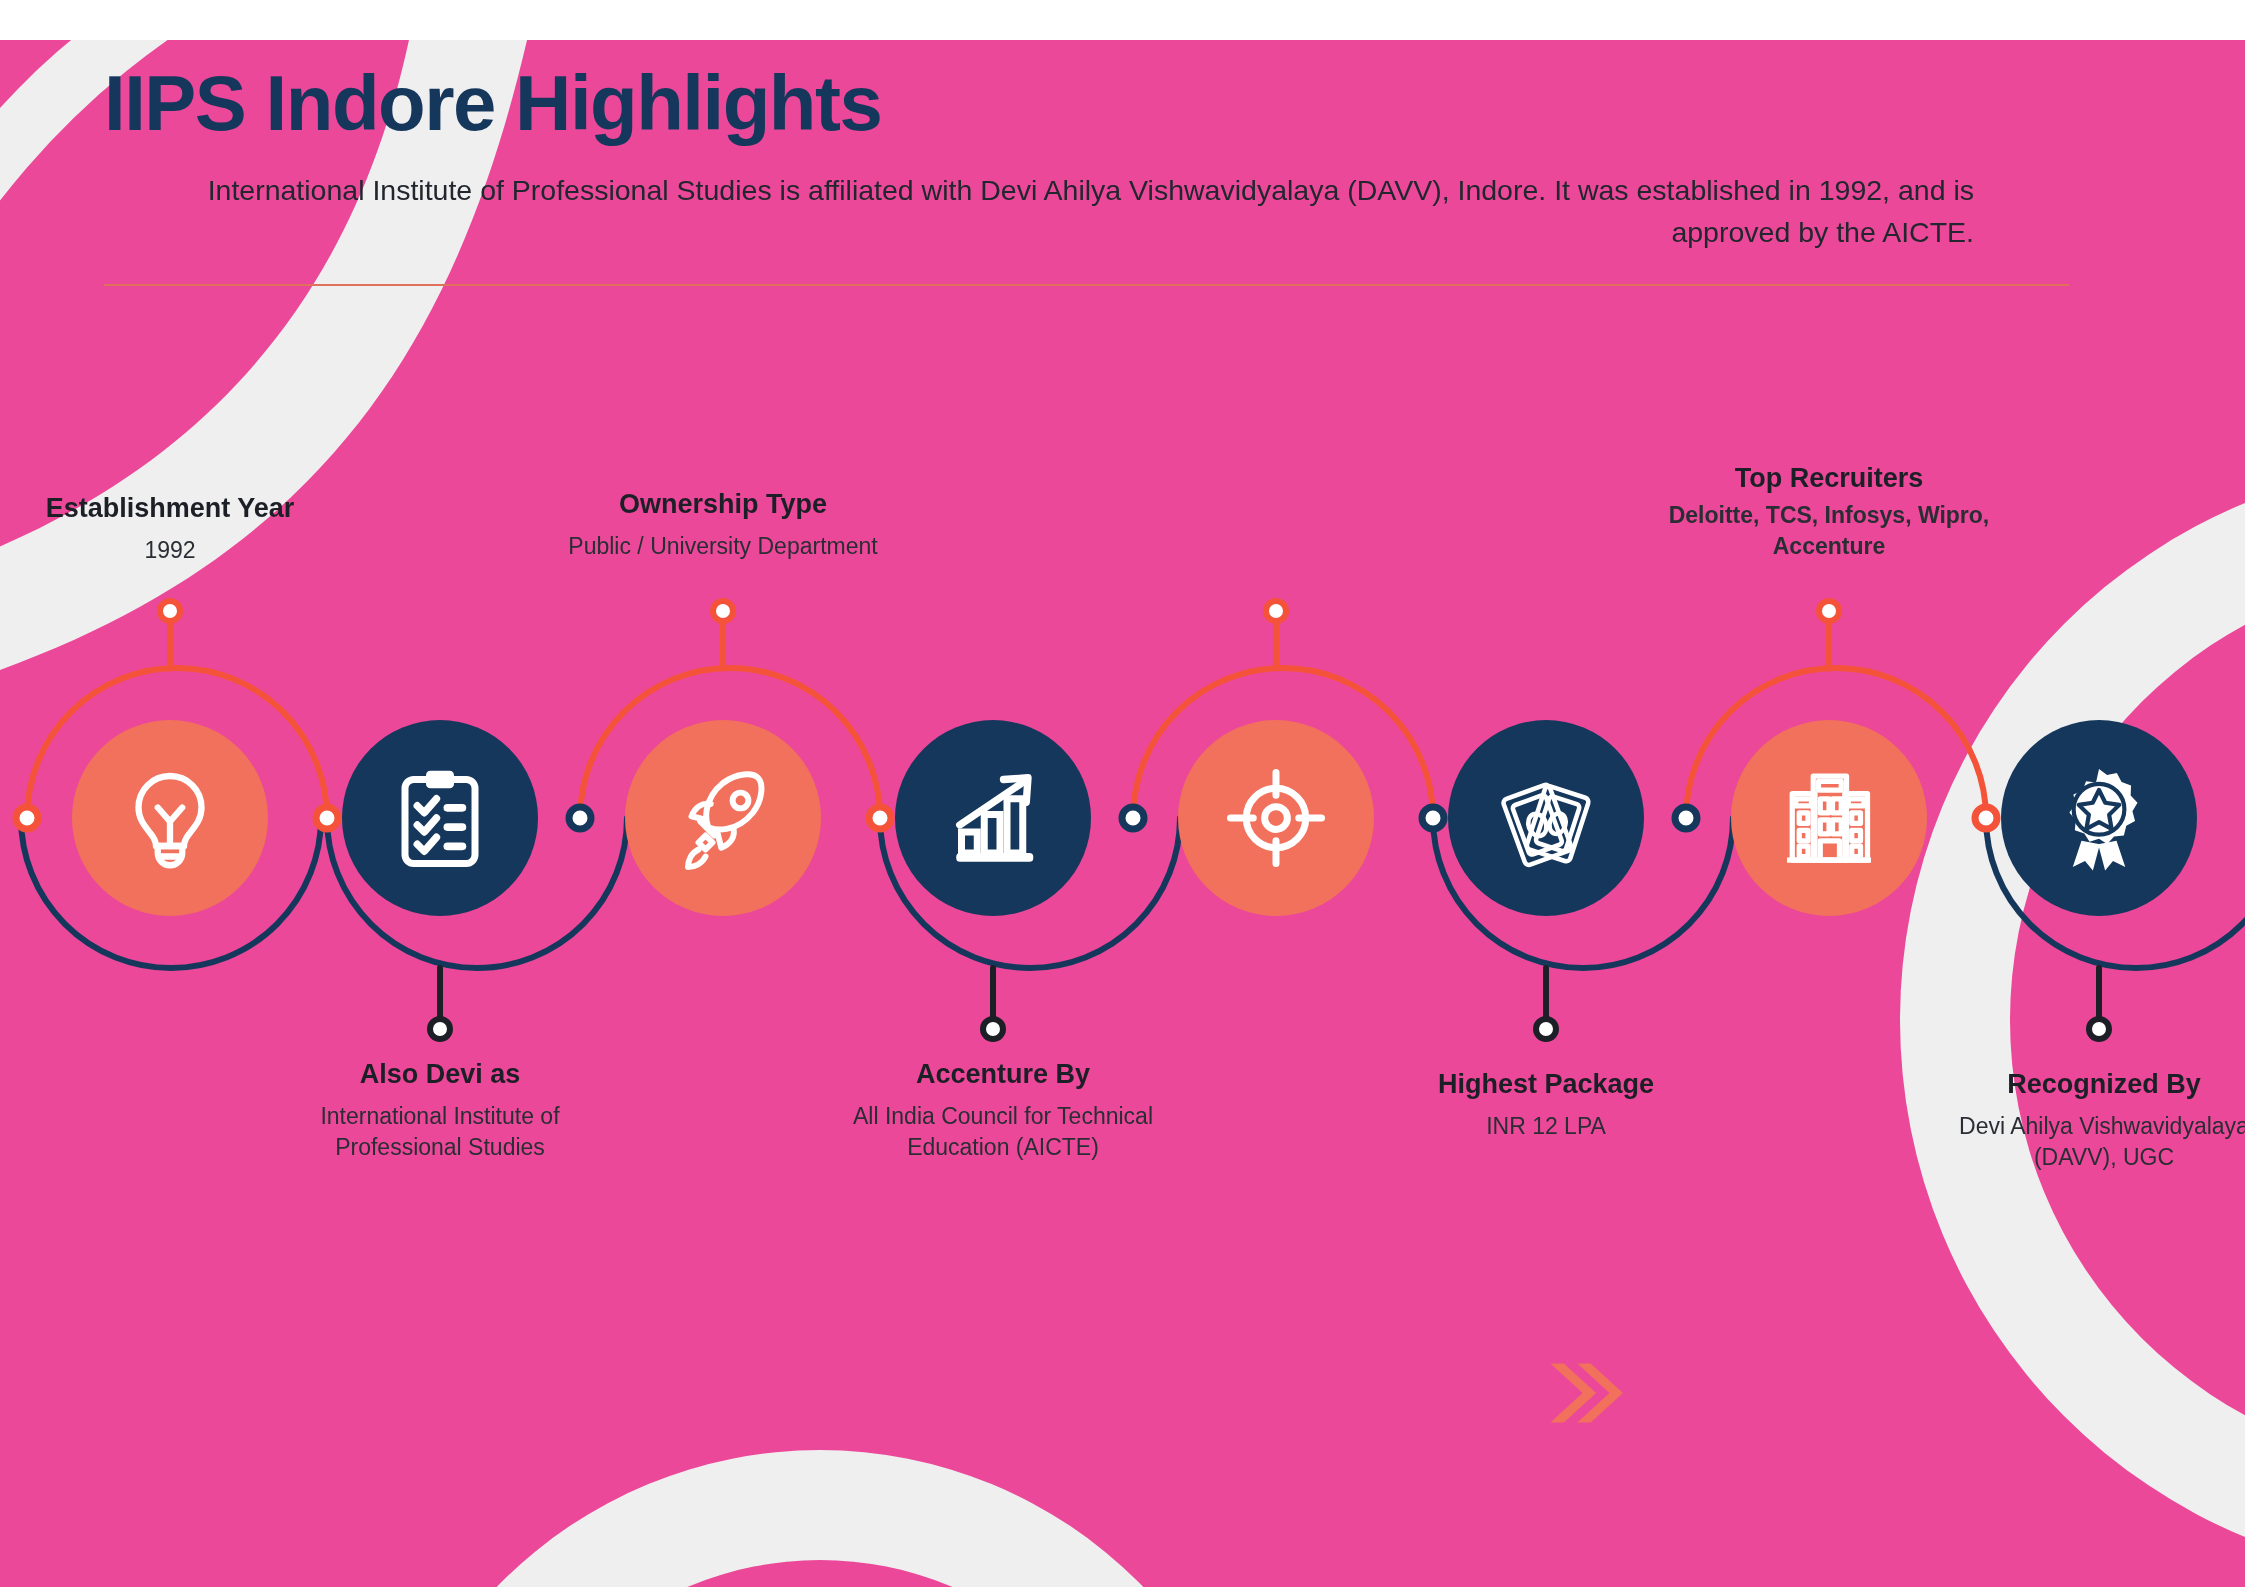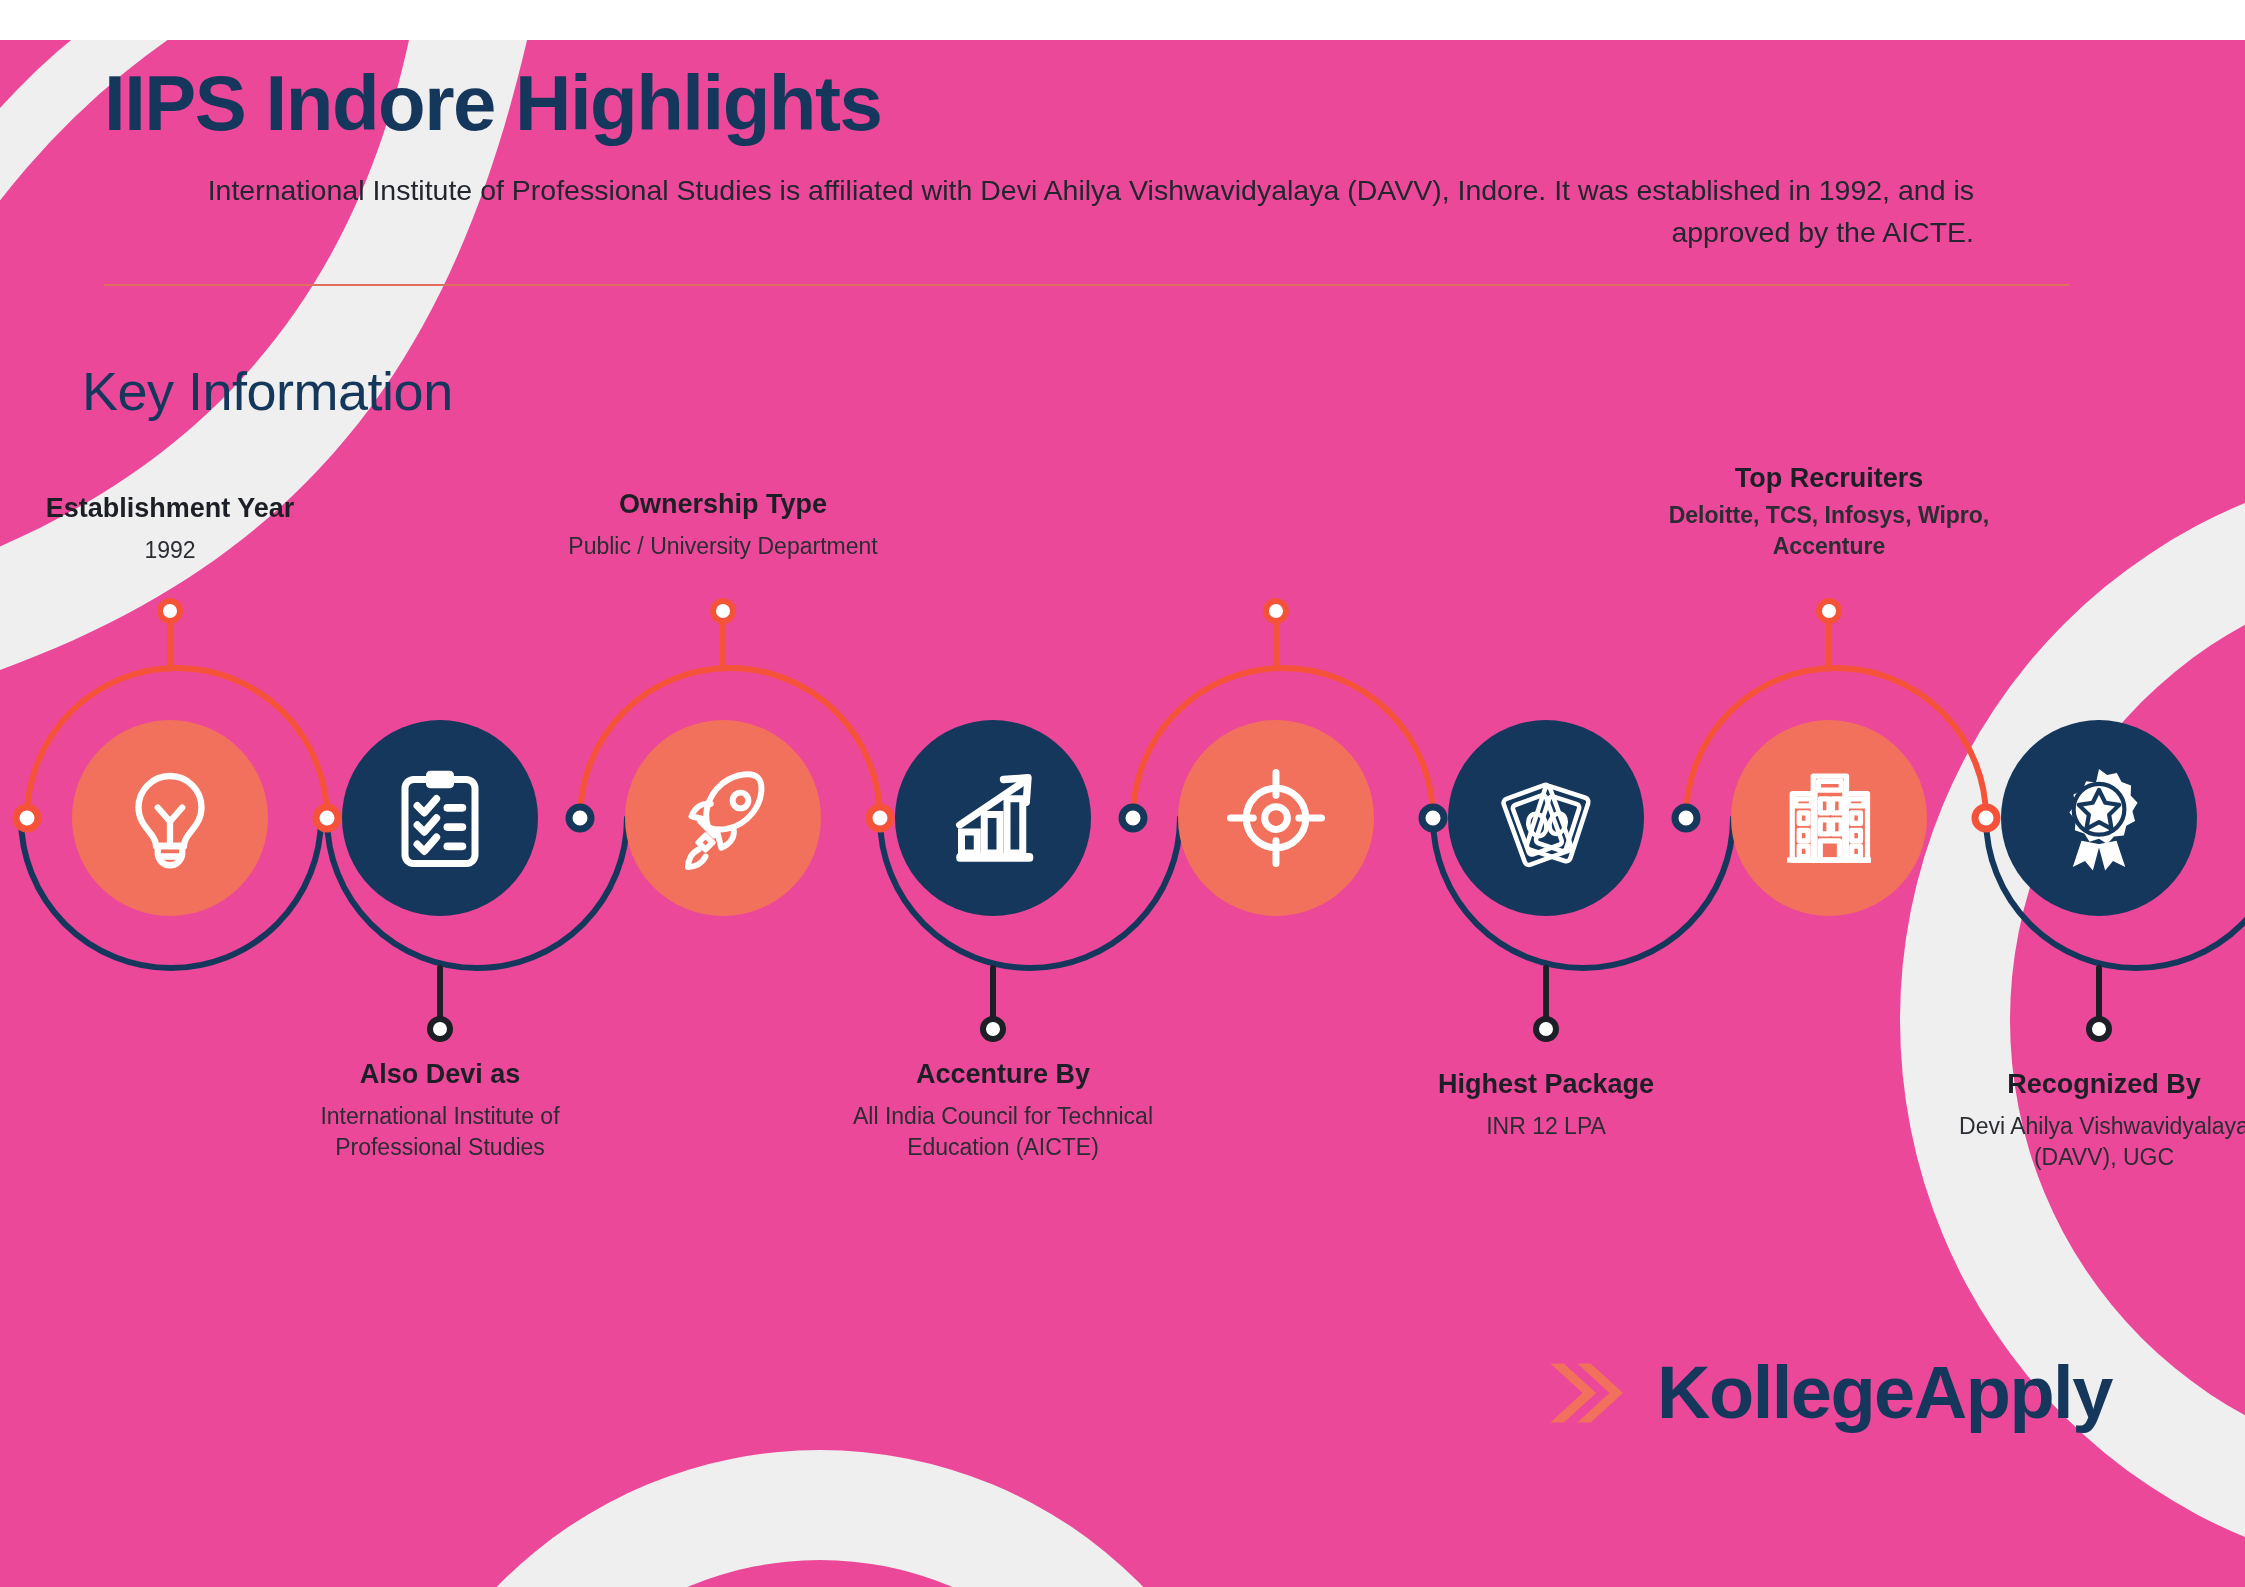--- a/index.html
+++ b/index.html
@@ -150,21 +150,20 @@
 
     <path d="M 2460 420 A 560 560 0 0 0 1900 980 A 560 560 0 0 0 2460 1540 L 2460 1430
              A 450 450 0 0 1 2010 980 A 450 450 0 0 1 2460 530 Z" fill="#efefef"></path>
   </svg>
 
   <div class="header">
     <div class="page-title">IIPS Indore Highlights</div>
     <div class="page-subtitle">International Institute of Professional Studies is affiliated with Devi Ahilya Vishwavidyalaya (DAVV), Indore. It was established in 1992, and is approved by the AICTE.</div>
     <div class="divider"></div>
   </div>
-  <div class="section-title">Key Information</div>
 
   <svg class="timeline" viewBox="0 0 2245 1587" width="2245" height="1587">
     <g fill="none" stroke-width="6" stroke-linecap="round">
 
       <path d="M 27 778 A 150 150 0 0 1 327 778" stroke="#f4533a"></path>
       <path d="M 580 778 A 150 150 0 0 1 880 778" stroke="#f4533a"></path>
       <path d="M 1133 778 A 150 150 0 0 1 1433 778" stroke="#f4533a"></path>
       <path d="M 1686 778 A 150 150 0 0 1 1986 778" stroke="#f4533a"></path>
 
       <path d="M 327 778 A 150 150 0 0 0 627 778" stroke="#16375c" transform="translate(-306,0)"></path>
@@ -347,16 +346,15 @@
     <div class="label-title">Recognized By</div>
     <div class="label-value">Devi Ahilya Vishwavidyalaya (DAVV), UGC</div>
   </div>
 
   <div class="logo">
     <svg class="logo-mark" viewBox="0 0 64 64">
       <path d="M14 10 L38 32 L14 54 L4 54 L28 32 L4 10 Z" fill="#f2715c"></path>
       <path d="M34 10 L58 32 L34 54 L24 54 L48 32 L24 10 Z" fill="#f2715c"></path>
       <path d="M4 32 L22 14 L28 20 L16 32 L28 44 L22 50 Z" fill="#ffffff" opacity="0"></path>
     </svg>
-    <div class="logo-text">KollegeApply</div>
   </div>
 
 </div>
 
 </body></html>

